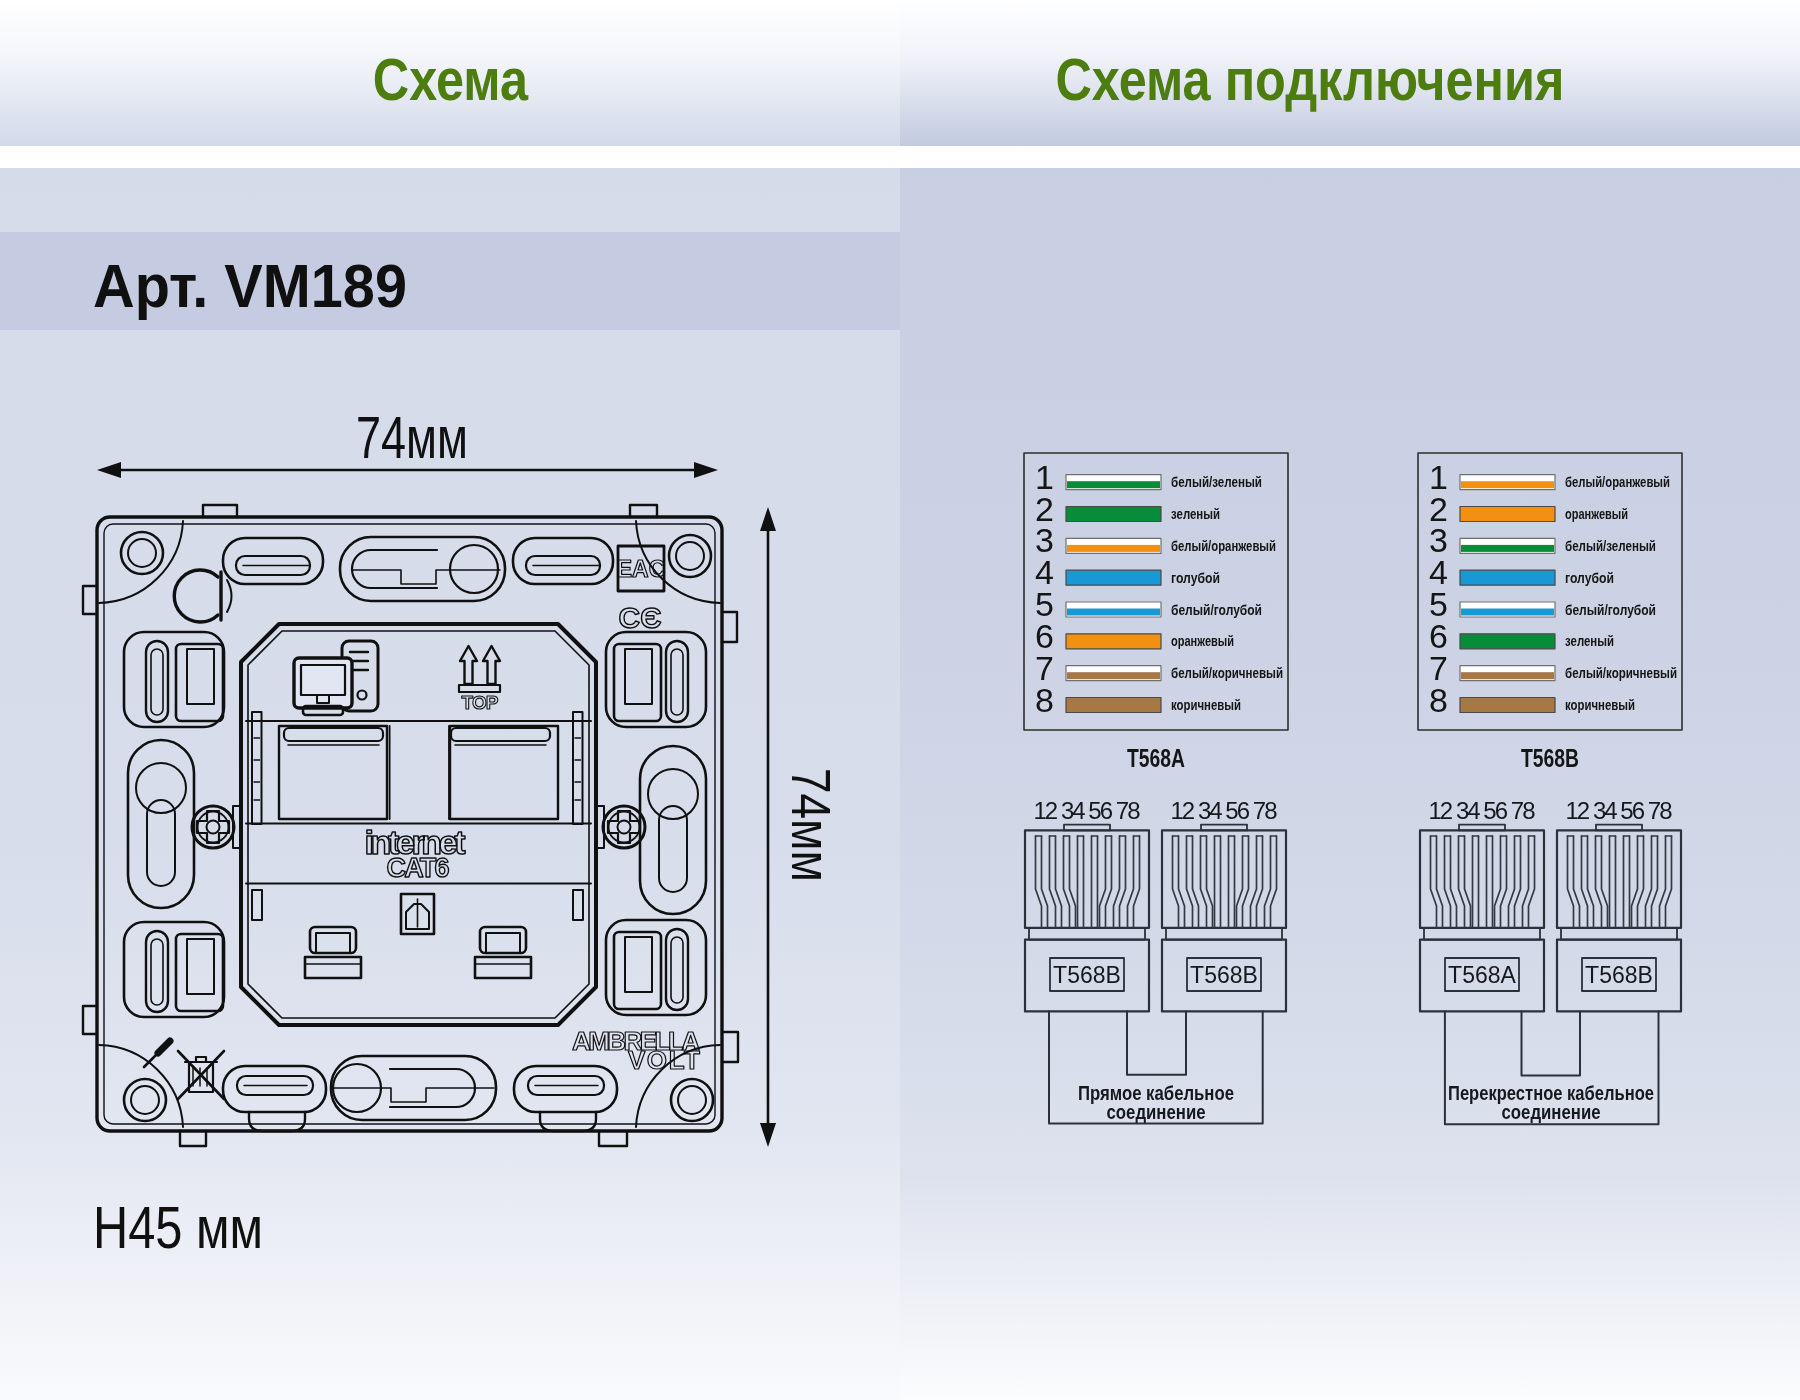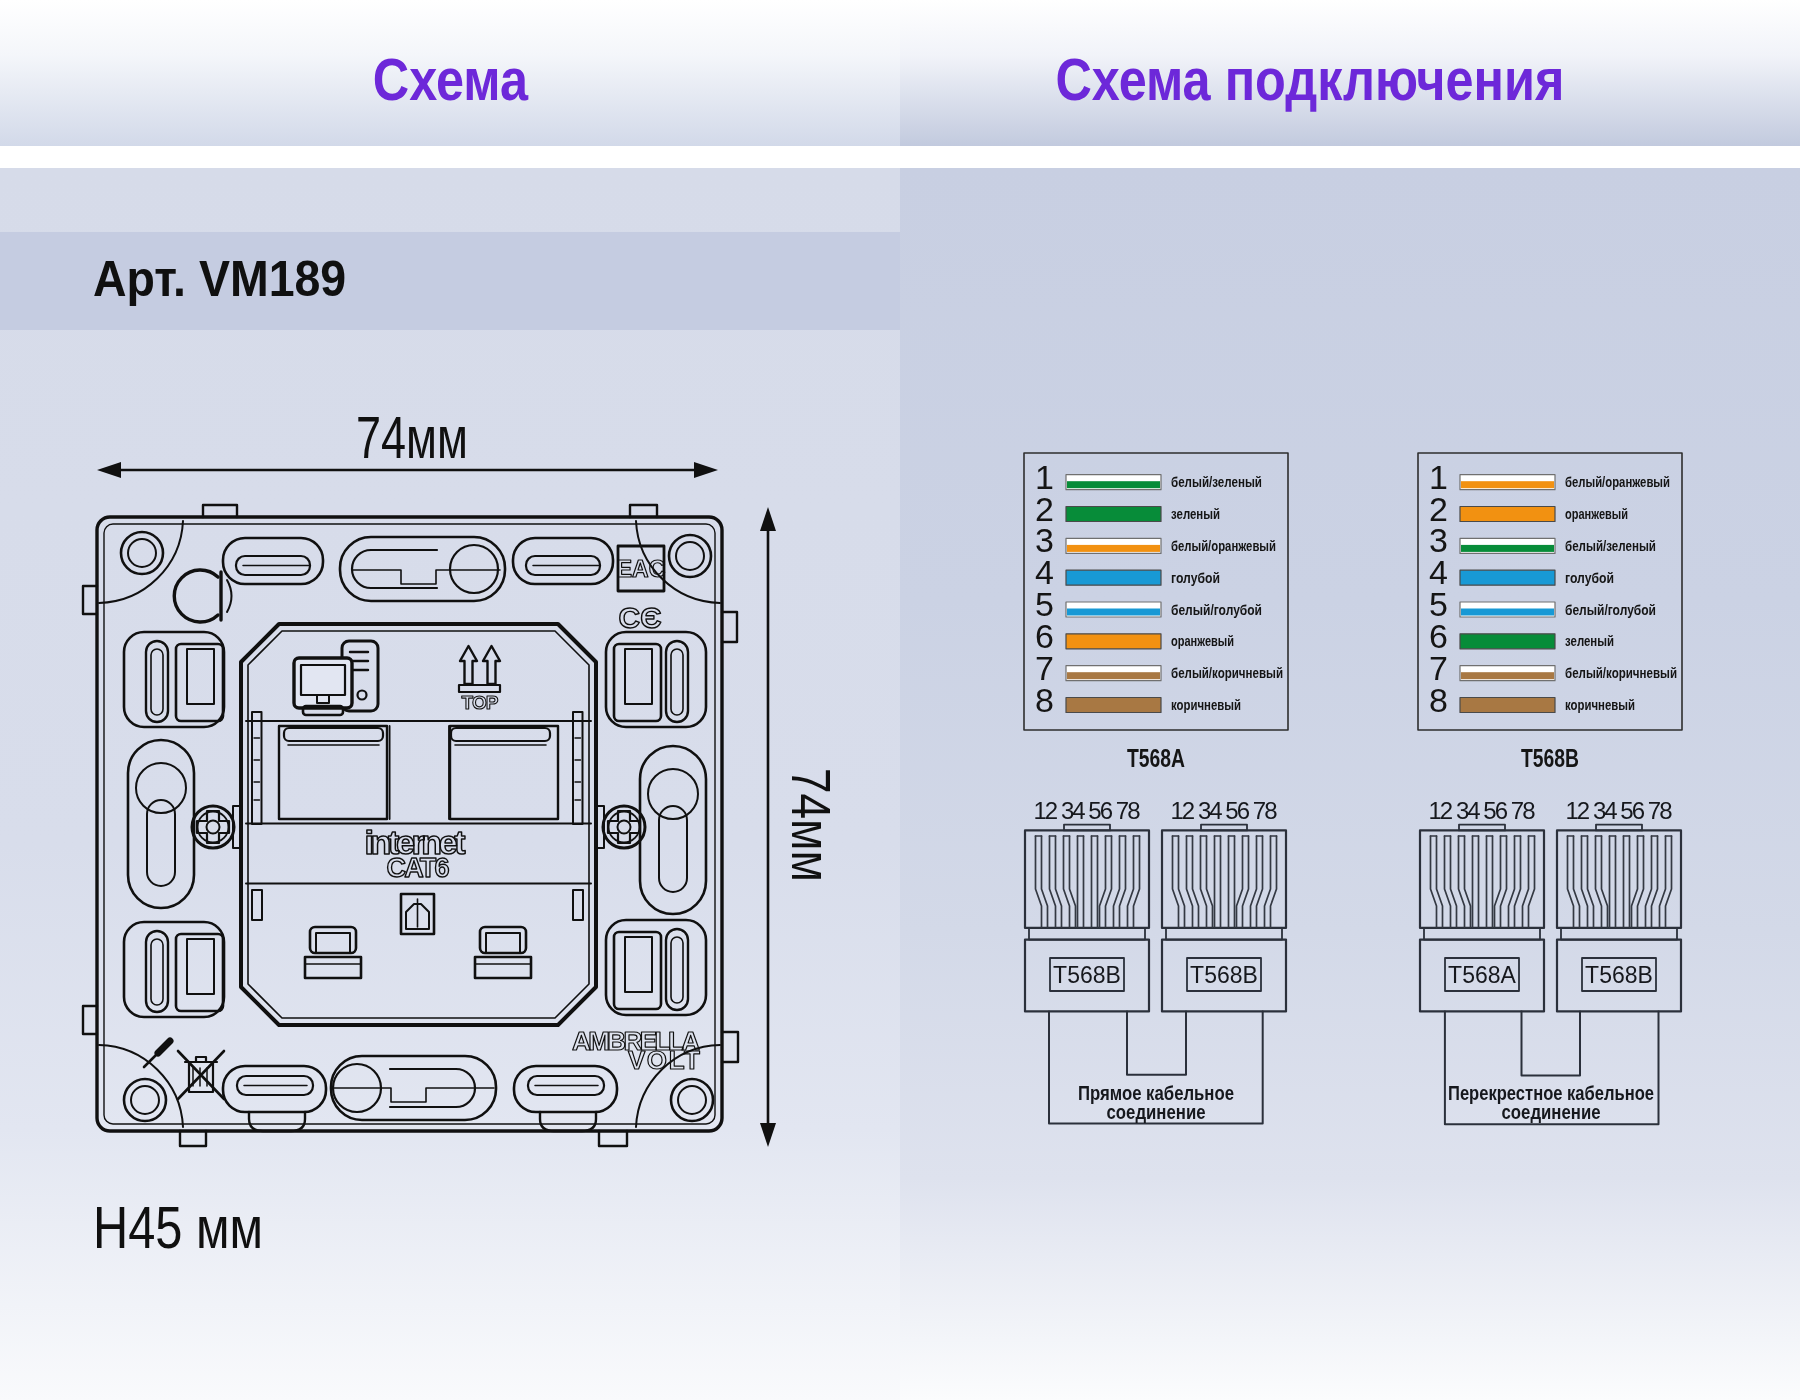--- a/index.html
+++ b/index.html
@@ -8,23 +8,23 @@
  background:linear-gradient(180deg,#ffffff 0%,#f4f6fa 38%,#d2d9e9 100%);}
 .hdrR{position:absolute;left:900px;top:0;width:900px;height:146px;
  background:linear-gradient(180deg,#ffffff 0%,#f1f3f9 38%,#c2cade 100%);}
 .strip{position:absolute;left:0;top:146px;width:1800px;height:22px;background:#ffffff;}
 .panL{position:absolute;left:0;top:168px;width:900px;height:1232px;
  background:linear-gradient(180deg,#d6dbe9 0%,#d8ddeb 55%,#e2e6f1 78%,#f9fafc 100%);}
 .panR{position:absolute;left:900px;top:168px;width:900px;height:1232px;
  background:linear-gradient(180deg,#c8cfe2 0%,#cbd2e4 35%,#d3d9e8 62%,#dee2ee 82%,#fbfcfd 100%);}
 .band{position:absolute;left:0;top:232px;width:900px;height:98px;background:#c5cce1;}
 .h1{position:absolute;top:45px;width:900px;text-align:center;font-size:60px;
- font-weight:700;color:#6d28d9;}
+ font-weight:700;color:#4d7c0f;}
 .h1 span{display:inline-block;transform:scaleX(0.84);transform-origin:50% 50%;}
-.art{position:absolute;left:93px;top:250px;font-size:50px;font-weight:700;
+.art{position:absolute;left:93px;top:250px;font-size:62px;font-weight:700;
  color:#101010;text-align:right;}
 .art span{display:inline-block;transform:scaleX(0.93);transform-origin:0 50%;}
 svg{position:absolute;left:0;top:0;}
 </style></head><body>
 <div class="hdrL"></div>
 <div class="hdrR"></div>
 <div class="strip"></div>
 <div class="panL"></div>
 <div class="panR"></div>
 <div class="band"></div>

